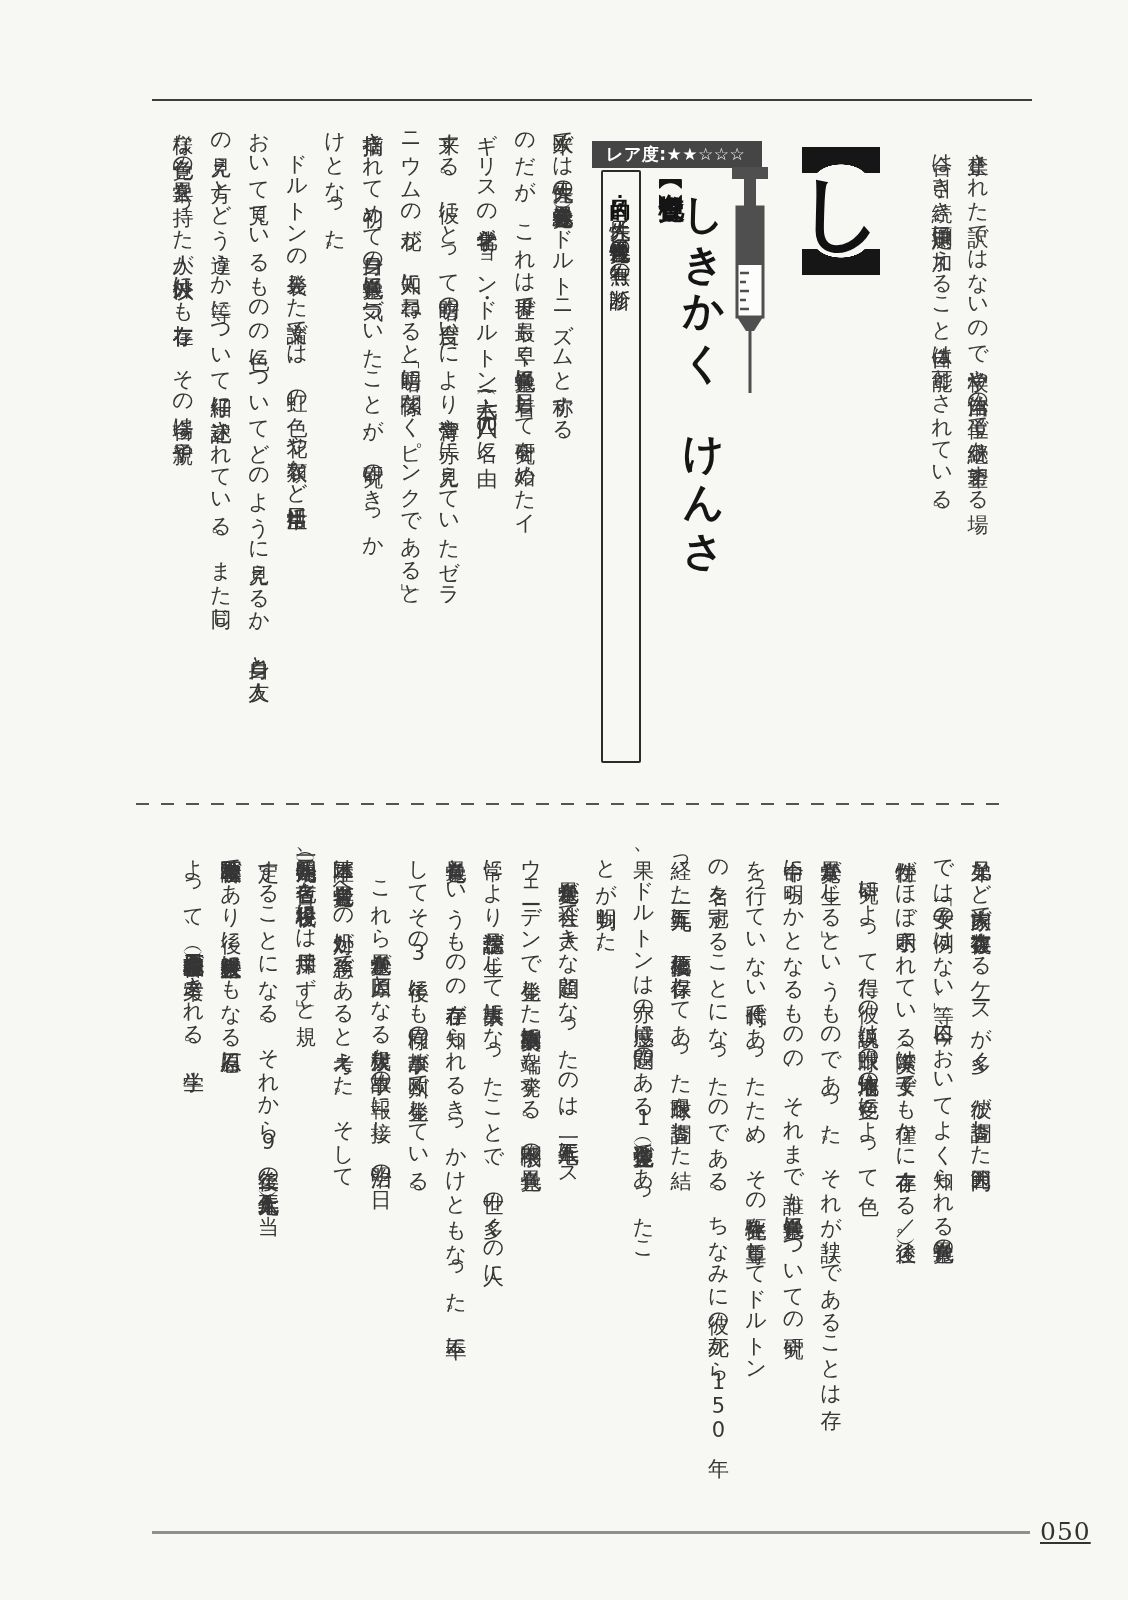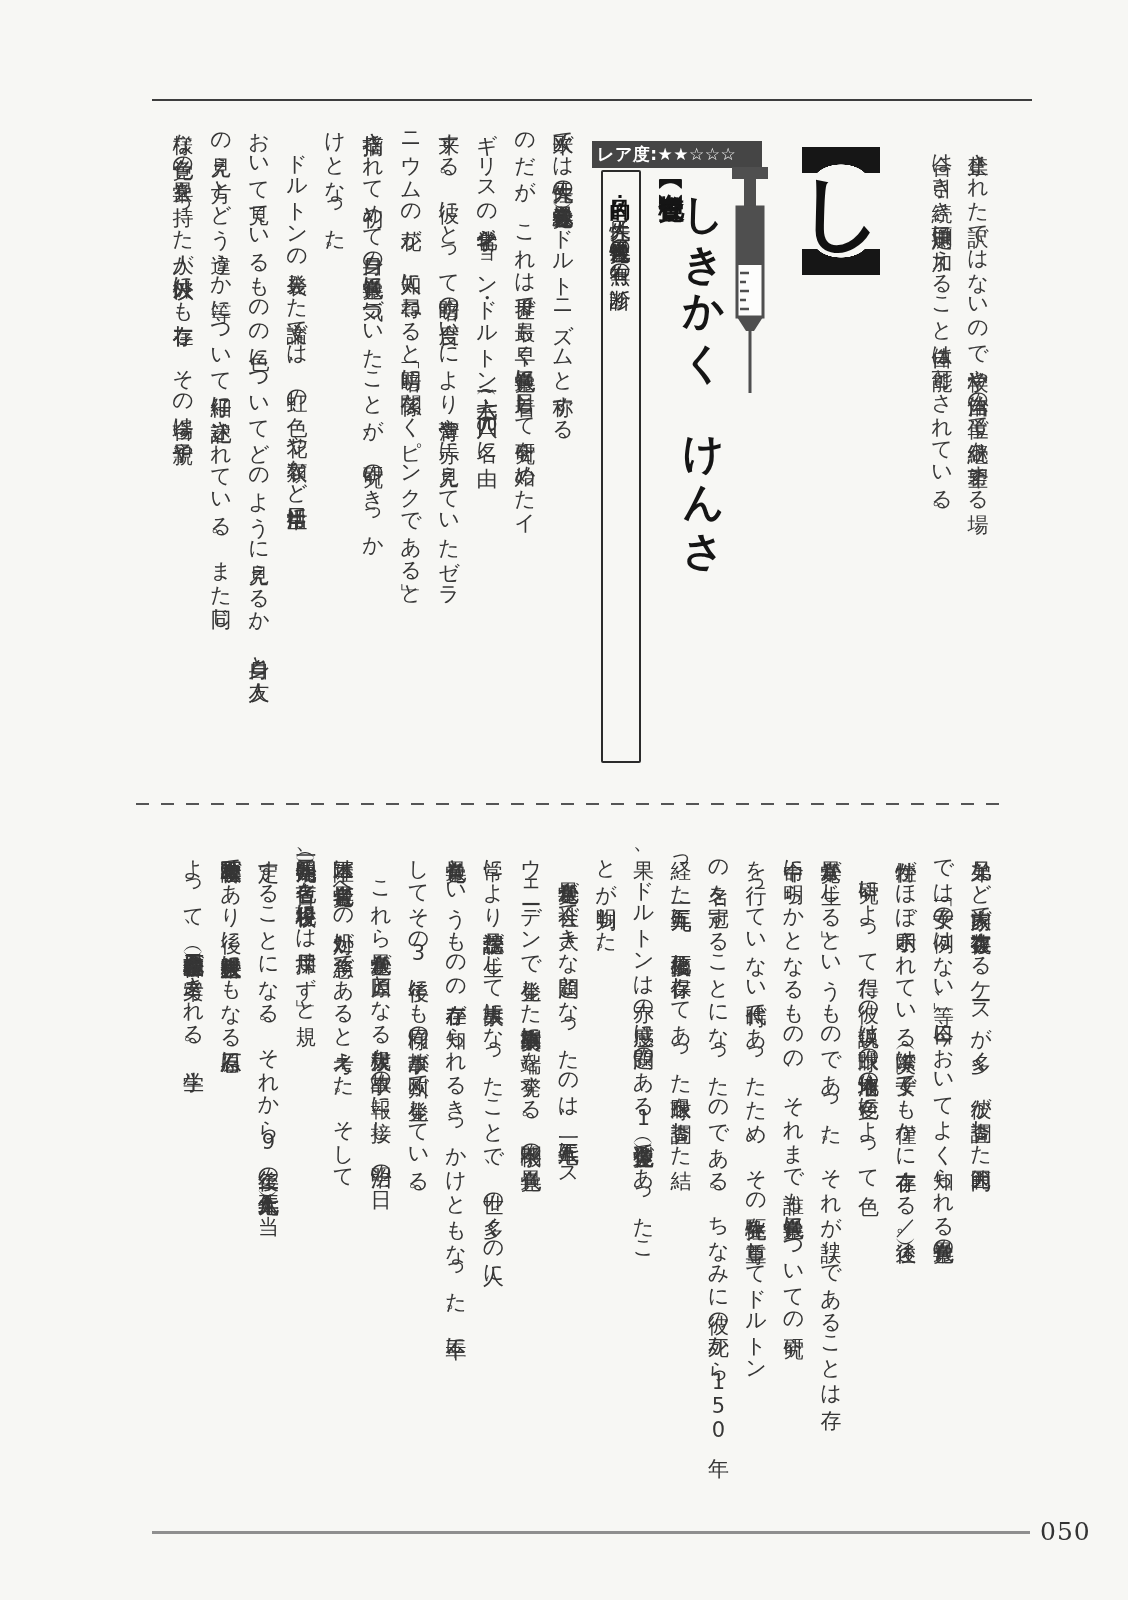--- a/index.html
+++ b/index.html
@@ -26,21 +26,21 @@
   .bk-bottom{background:radial-gradient(ellipse 46px 30px at 50% -38%,rgba(0,0,0,0) 0 61%,#161616 62%);}
   .shi-char{
     height:76px;display:flex;align-items:center;justify-content:center;
     font-family:"DejaVu Serif","Liberation Serif",serif;
     font-size:82px;font-weight:bold;color:#111;line-height:1;
   }
   
   .rarity-bar{
     position:absolute;left:592px;top:141px;width:170px;height:27px;
     background:#454545;color:#fff;font-size:17px;font-weight:bold;
-    line-height:27px;padding:0 5px;box-sizing:border-box;letter-spacing:.5px;
+    line-height:27px;padding:0 14px;box-sizing:border-box;letter-spacing:.5px;
   }
   
   .entry-title{
     position:absolute;right:396px;top:168px;
     font-family:"DejaVu Serif","Liberation Serif",serif;
     font-size:41px;font-weight:bold;color:#151515;letter-spacing:2px;
   }
   .entry-kanji{
     position:absolute;right:438px;top:172px;
     font-family:"DejaVu Serif","Liberation Serif",serif;
@@ -57,21 +57,21 @@
   .purpose-label{font-weight:bold;color:#111;}
   
   .syringe{position:absolute;left:729px;top:167px;}
   
   .body-top{position:absolute;right:546px;top:118px;font-size:21px;line-height:38px;color:#363636;}
   .body-bottom{position:absolute;right:129px;top:845px;font-size:21px;line-height:37.5px;color:#363636;}
   
   .page-number{
     position:absolute;left:1040px;top:1517px;
     font-family:"DejaVu Serif","Liberation Serif",serif;
-    font-size:25px;color:#333;letter-spacing:1px;
+    font-size:25px;color:#333;letter-spacing:1px;text-decoration:underline;
   }
 </style>
 </head>
 <body>
 
 <div class="top-rule"></div>
 
 <div class="carryover vtext">
     <div class="vline">禁止された訳ではないので学校や自治体の単位で継続を希望する場</div>
     <div class="vline">合は引き続き測定項目に加えること自体は可能とされている。</div>

